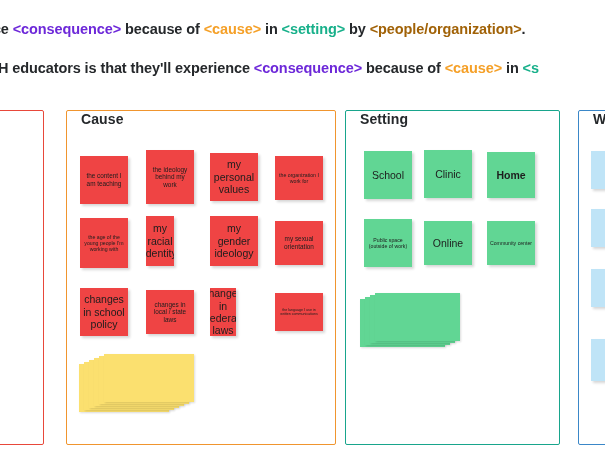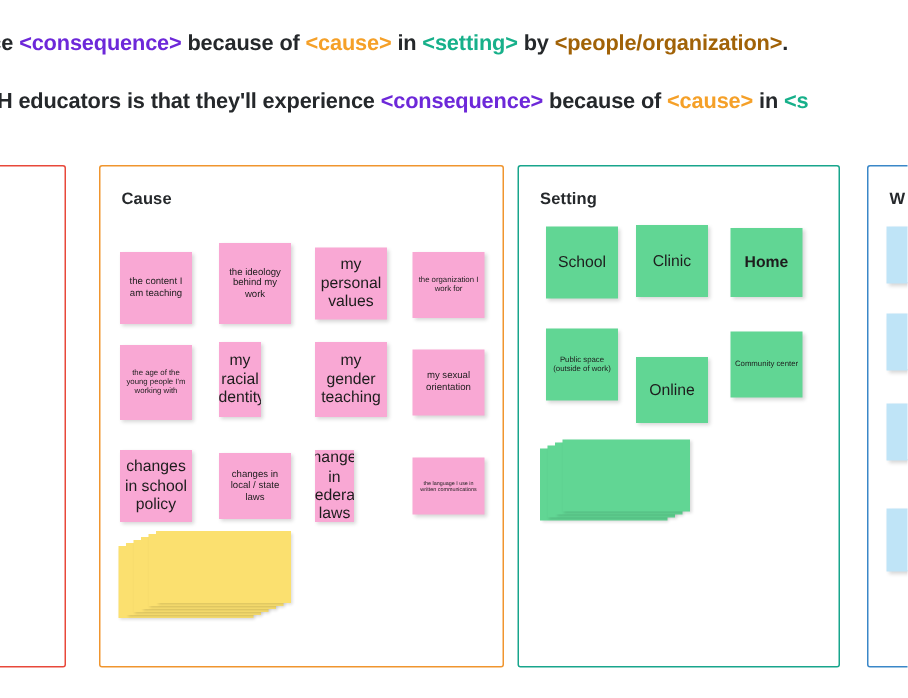--- a/index.html
+++ b/index.html
@@ -50,22 +50,22 @@
     top: 0;
     height: 335px;
     background: #ffffff;
     border: 1.6px solid #ccc;
     border-radius: 2px;
     box-sizing: border-box;
   }
   .panel-title {
     position: absolute;
     left: 14px;
-    top: 16px;
-    font-size: 11px;
+    top: 0;
+    font-size: 14px;
     font-weight: bold;
     color: #25282b;
     letter-spacing: 0.1px;
   }
 
   
   .panel-consequence { left: -42px;  width: 86px;  border-color: #e8483a; }
   .panel-cause       { left: 66px;   width: 270px; border-color: #f0952e; }
   .panel-setting     { left: 345px;  width: 215px; border-color: #18a58c; }
   .panel-people      { left: 578px;  width: 130px; border-color: #3a87c8; }
@@ -78,21 +78,21 @@
     align-items: center;
     justify-content: center;
     text-align: center;
     color: #1d1d1d;
     line-height: 1.18;
     padding: 2px;
     box-shadow: 1.5px 1.5px 2.5px rgba(0,0,0,0.16);
     overflow: hidden;
   }
 
-  .note-yellow { background: #f9a8d4; margin-top: 12px; }
+  .note-yellow { background: #ef4444; }
   .note-green  { background: #61d694; }
   .note-blue   { background: #bfe4f7; }
 
   
   .t-lg  { font-size: 10.5px; }
   .t-md  { font-size: 6.4px; }
   .t-sm  { font-size: 5.2px; }
   .t-xs  { font-size: 3.6px; }
 
   
@@ -129,21 +129,21 @@
   <div class="panel panel-cause">
     <div class="panel-title">Cause</div>
 
     <div class="note note-yellow t-md" style="left:13px;  top:45px; width:48px; height:48px;">the content I am teaching</div>
     <div class="note note-yellow t-md" style="left:79px;  top:39px; width:48px; height:54px;">the ideology behind my work</div>
     <div class="note note-yellow t-lg" style="left:143px; top:42px; width:48px; height:48px;">my personal values</div>
     <div class="note note-yellow t-sm" style="left:208px; top:45px; width:48px; height:44px;">the organization I work for</div>
 
     <div class="note note-yellow t-sm" style="left:13px;  top:107px; width:48px; height:50px;">the age of the young people I'm working with</div>
     <div class="note note-yellow t-lg" style="left:79px;  top:105px; width:28px; height:50px;">my racial identity</div>
-    <div class="note note-yellow t-lg" style="left:143px; top:105px; width:48px; height:50px;">my gender teaching</div>
+    <div class="note note-yellow t-lg" style="left:143px; top:105px; width:48px; height:50px;">my gender ideology</div>
     <div class="note note-yellow t-md" style="left:208px; top:110px; width:48px; height:44px;">my sexual orientation</div>
 
     <div class="note note-yellow t-lg" style="left:13px;  top:177px; width:48px; height:48px;">changes in school policy</div>
     <div class="note note-yellow t-md" style="left:79px;  top:179px; width:48px; height:44px;">changes in local / state laws</div>
     <div class="note note-yellow t-lg" style="left:143px; top:177px; width:26px; height:48px;">changes in federal laws</div>
     <div class="note note-yellow t-xs" style="left:208px; top:182px; width:48px; height:38px;">the language I use in written communications</div>
 
     <div class="stack stack-yellow">
       <i style="left:12px; top:253px; width:90px; height:48px;"></i>
       <i style="left:17px; top:251px; width:90px; height:48px;"></i>
@@ -155,21 +155,21 @@
   </div>
 
   <div class="panel panel-setting">
     <div class="panel-title">Setting</div>
 
     <div class="note note-green t-lg" style="left:18px;  top:40px; width:48px; height:48px;">School</div>
     <div class="note note-green t-lg" style="left:78px;  top:39px; width:48px; height:48px;">Clinic</div>
     <div class="note note-green t-lg" style="left:141px; top:41px; width:48px; height:46px;font-weight:bold;">Home</div>
 
     <div class="note note-green t-sm" style="left:18px;  top:108px; width:48px; height:48px;">Public space (outside of work)</div>
-    <div class="note note-green t-lg" style="left:78px;  top:127px; width:48px; height:44px;">Online</div>
+    <div class="note note-green t-lg" style="left:78px;  top:110px; width:48px; height:44px;">Online</div>
     <div class="note note-green t-sm" style="left:141px; top:110px; width:48px; height:44px;">Community center</div>
 
     <div class="stack stack-green">
       <i style="left:14px; top:188px; width:85px; height:48px;"></i>
       <i style="left:19px; top:186px; width:85px; height:48px;"></i>
       <i style="left:24px; top:184px; width:85px; height:48px;"></i>
       <i style="left:29px; top:182px; width:85px; height:48px;"></i>
     </div>
   </div>
 

